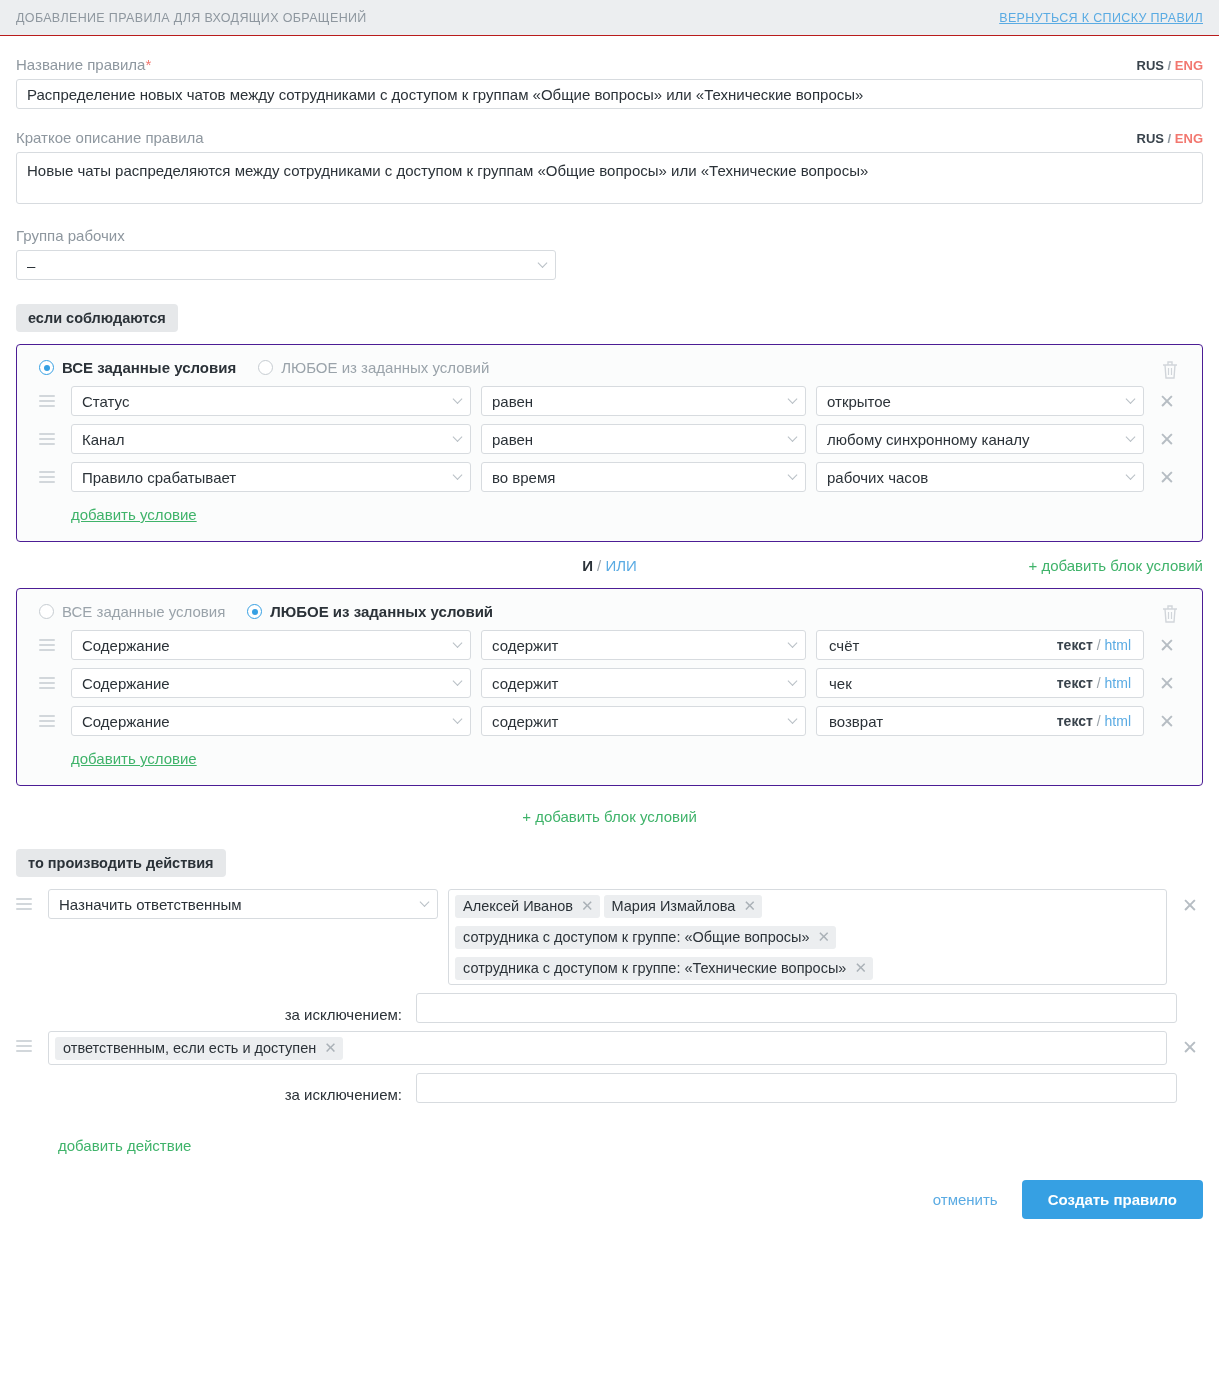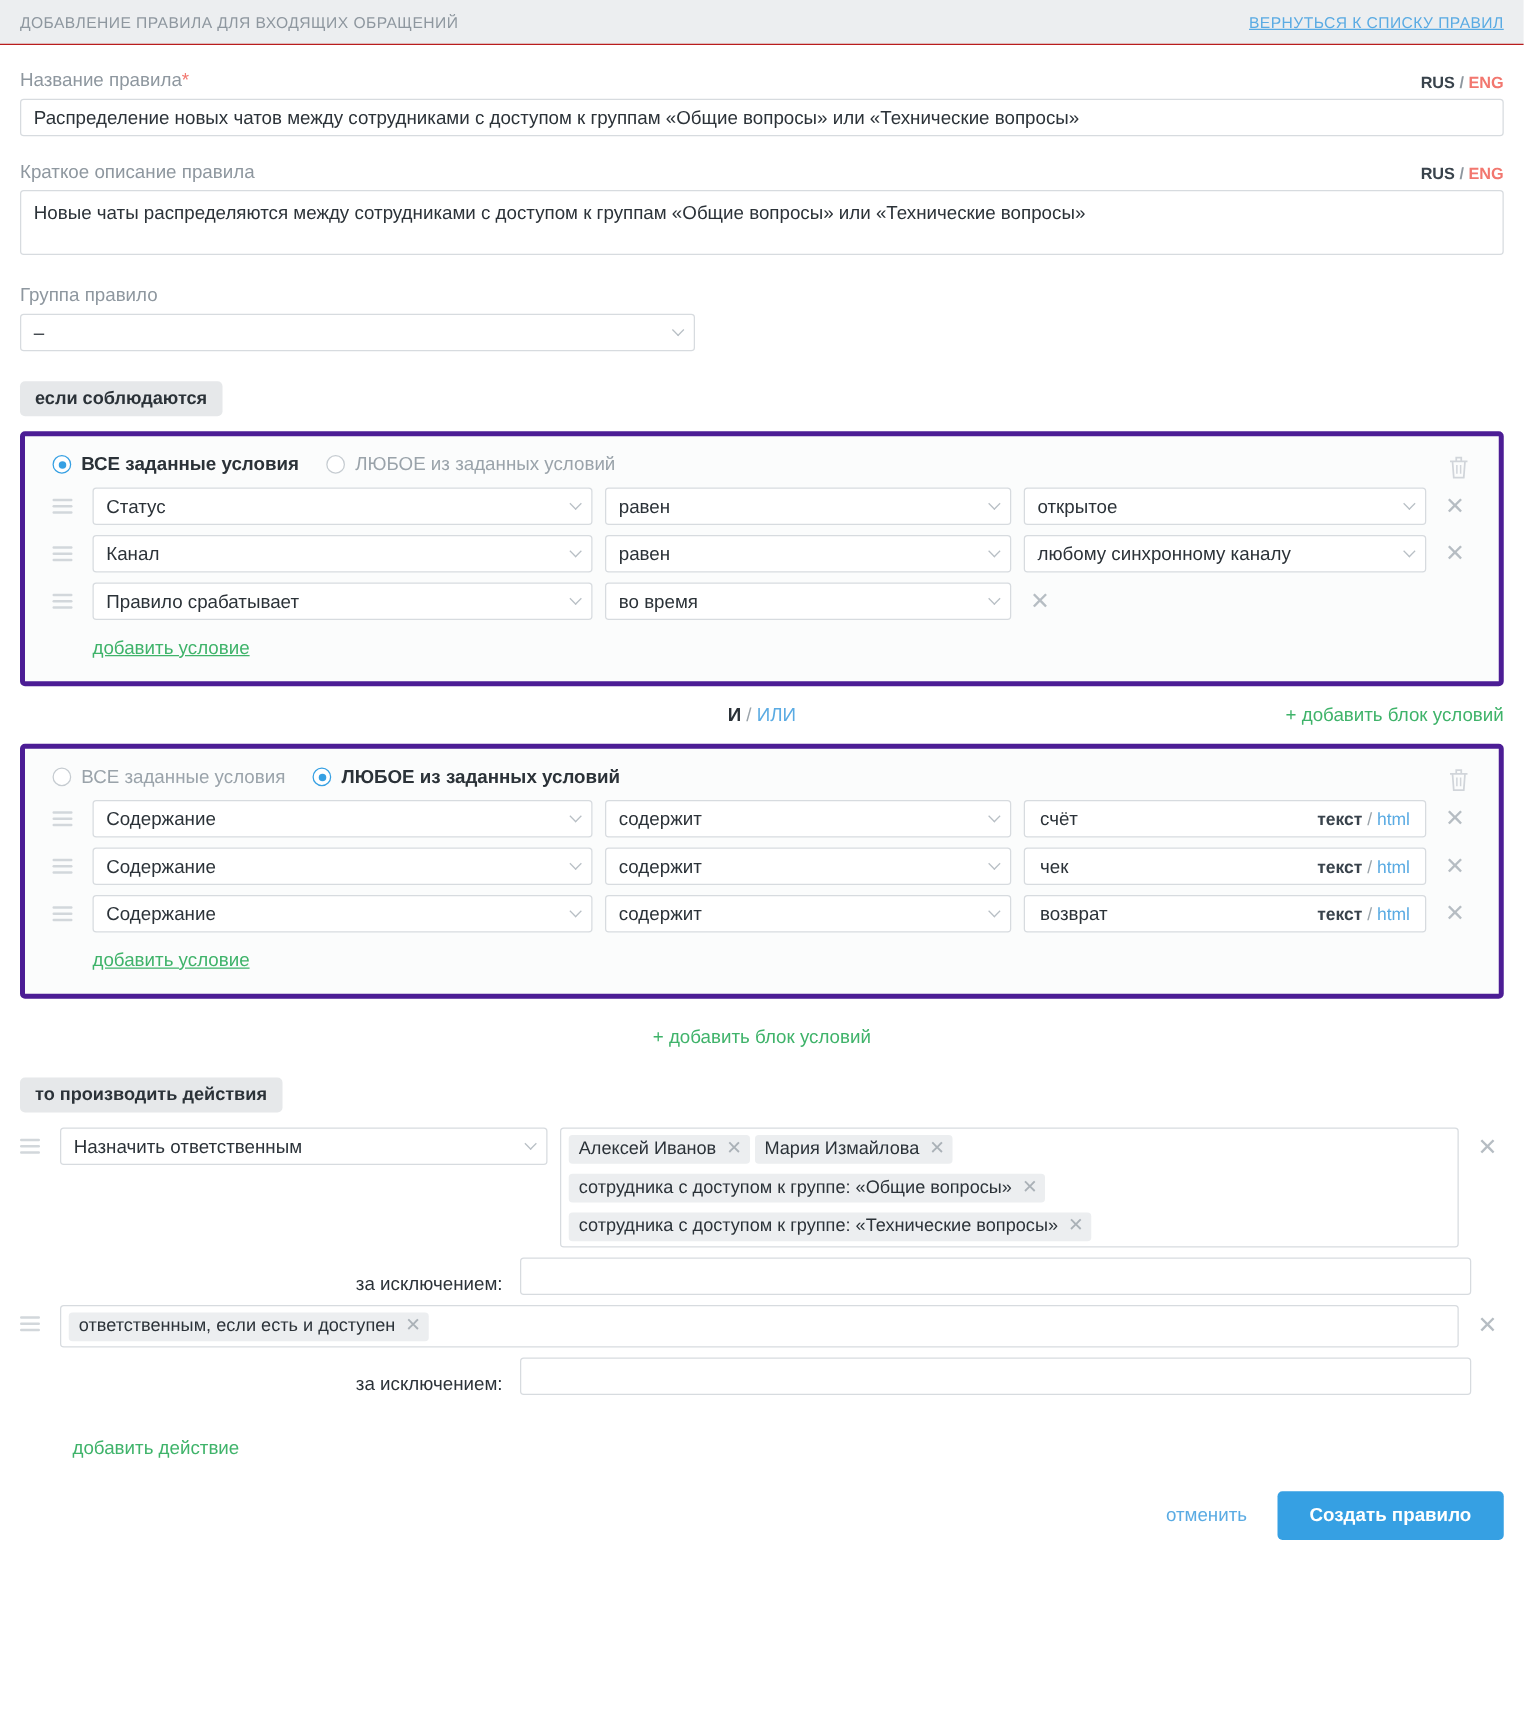--- a/index.html
+++ b/index.html
@@ -126,21 +126,21 @@
     font-weight: bold;
     font-size: 14.5px;
     border-radius: 4px;
     padding: 6px 12px;
     margin-top: 24px;
     margin-bottom: 12px;
   }
 
   
   .cond-block {
-    border: 4px solid #4c1d95;
+    border: 1px solid #4c1d95;
     border-radius: 4px;
     background: #fbfcfc;
     padding: 14px 22px 18px 22px;
   }
   .radios {
     display: flex;
     align-items: center;
     gap: 22px;
     margin-bottom: 10px;
     position: relative;
@@ -398,21 +398,21 @@
     <div class="lang">
       <span class="rus">RUS</span>
       <span class="sep">/</span>
       <span class="eng">ENG</span>
     </div>
   </div>
   <textarea class="txt-area" style="">Новые чаты распределяются между сотрудниками с доступом к группам «Общие вопросы» или «Технические вопросы»</textarea>
 
   
   <div class="field-row">
-    <div class="field-label">Группа правило</div>
+    <div class="field-label">Группа рабочих</div>
   </div>
   <div class="select-box group-select">
     <span>–</span>
     <i class="caret"></i>
   </div>
 
   
   <div class="pill">если соблюдаются</div>
 
   
@@ -481,20 +481,24 @@
           <i></i>
           <i></i>
           <i></i>
         </div>
       <div class="c1 select-box">
         <span>Правило срабатывает</span>
         <i class="caret"></i>
       </div>
       <div class="c2 select-box">
         <span>во время</span>
+        <i class="caret"></i>
+      </div>
+      <div class="c3 select-box">
+        <span>рабочих часов</span>
         <i class="caret"></i>
       </div>
       <div class="xbtn">✕</div>
     </div>
 
     <div class="add-cond">добавить условие</div>
   </div>
 
   
   <div class="andor-row">

